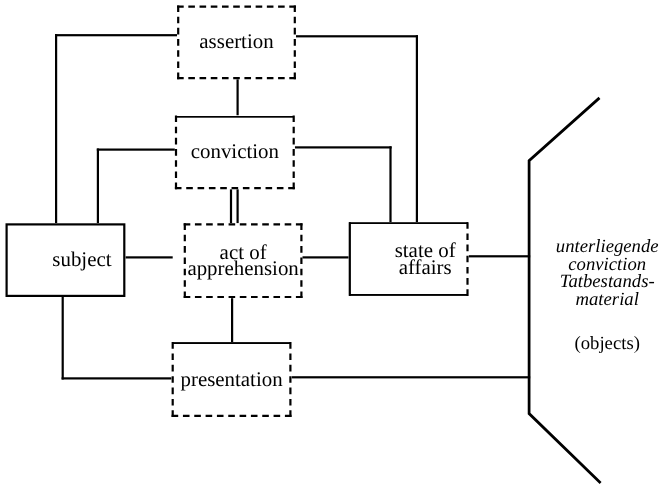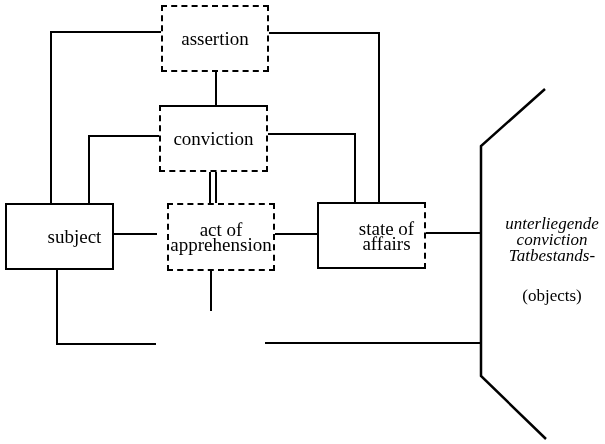--- a/index.html
+++ b/index.html
@@ -67,20 +67,23 @@
   </div>
 
   <div class="node solid" style="left:5px; top:203px; width:109px; height:67px;">
     <span>subject</span>
   </div>
 
   <div class="node solid right-dashed" style="left:317px; top:202px; width:109px; height:67px;">
     <span>state of affairs</span>
   </div>
 
+  <div class="node top-solid" style="left:156px; top:311px; width:109px; height:68px;">
+    <span>presentation</span>
+  </div>
 
   <div class="hline" style="left:50px; top:31px; width:111px; height:2px;"></div>
   <div class="vline" style="left:50px; top:31px; width:2px; height:172px;"></div>
 
   <div class="hline" style="left:88px; top:135px; width:71px; height:2px;"></div>
   <div class="vline" style="left:88px; top:135px; width:2px; height:68px;"></div>
 
   <div class="hline" style="left:269px; top:32px; width:111px; height:2px;"></div>
   <div class="vline" style="left:378px; top:32px; width:2px; height:170px;"></div>
 
@@ -106,16 +109,17 @@
   <div class="hline" style="left:265px; top:342px; width:217px; height:2px;"></div>
 
   <svg id="brace-svg" width="92" height="368" viewBox="0 0 92 368">
     <polyline points="75,11 11,68 11,298 76,361" fill="none" stroke="#000000" stroke-width="2.5"></polyline>
   </svg>
 
   <div id="side-text">
     <span class="line">unterliegende</span>
     <span class="line">conviction</span>
     <span class="line">Tatbestands-</span>
+    <span class="line">material</span>
     <span class="line plain">(objects)</span>
   </div>
 
 </div>
 
 </body></html>

